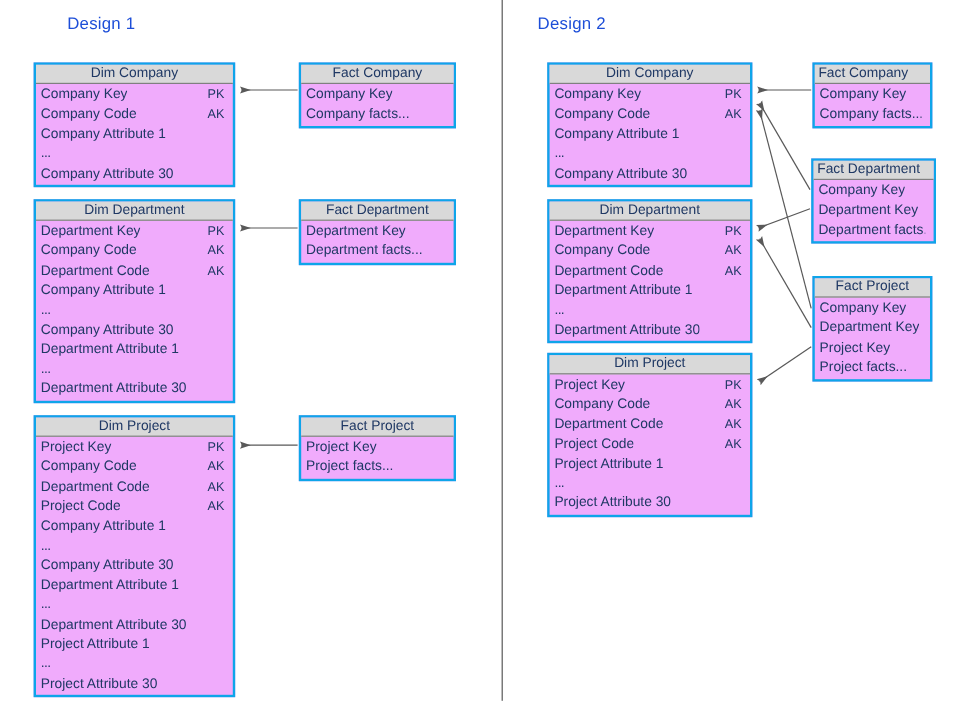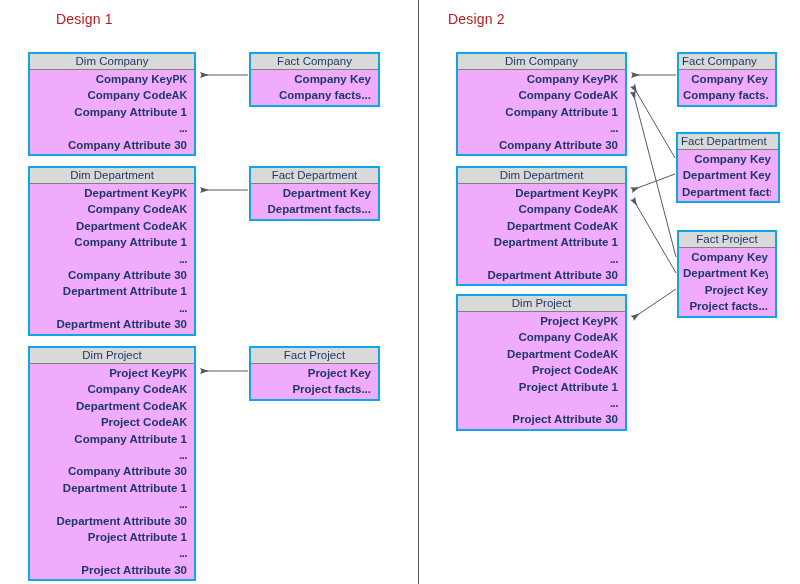--- a/index.html
+++ b/index.html
@@ -17,21 +17,21 @@
   }
   #canvas {
     position: absolute;
     left: 0; top: 0;
     width: 800px;
     height: 584px;
   }
   .panel-title {
     position: absolute;
     font-size: 14px;
-    color: #b91c1c;
+    color: #1d4ed8;
     letter-spacing: 0.2px;
     white-space: nowrap;
   }
   .divider {
     position: absolute;
     width: 1px;
     background: #595959;
   }
   .entity {
     position: absolute;
@@ -55,27 +55,26 @@
   }
   .entity-header.left {
     text-align: left;
     padding-left: 3px;
   }
   .entity-body {
     padding: 1px 0 1px 0;
   }
   .row {
     display: flex;
-    justify-content: flex-end;
+    justify-content: space-between;
     align-items: baseline;
     line-height: 16.4px;
     height: 16.4px;
     padding: 0 5px 0 4px;
     white-space: nowrap;
-    font-weight: bold;
   }
   .row .col-name {
     overflow: hidden;
   }
   .row .col-key {
     font-size: 10.5px;
     padding-right: 2px;
   }
   .row.ellipsis .col-name {
     font-size: 11.5px;

